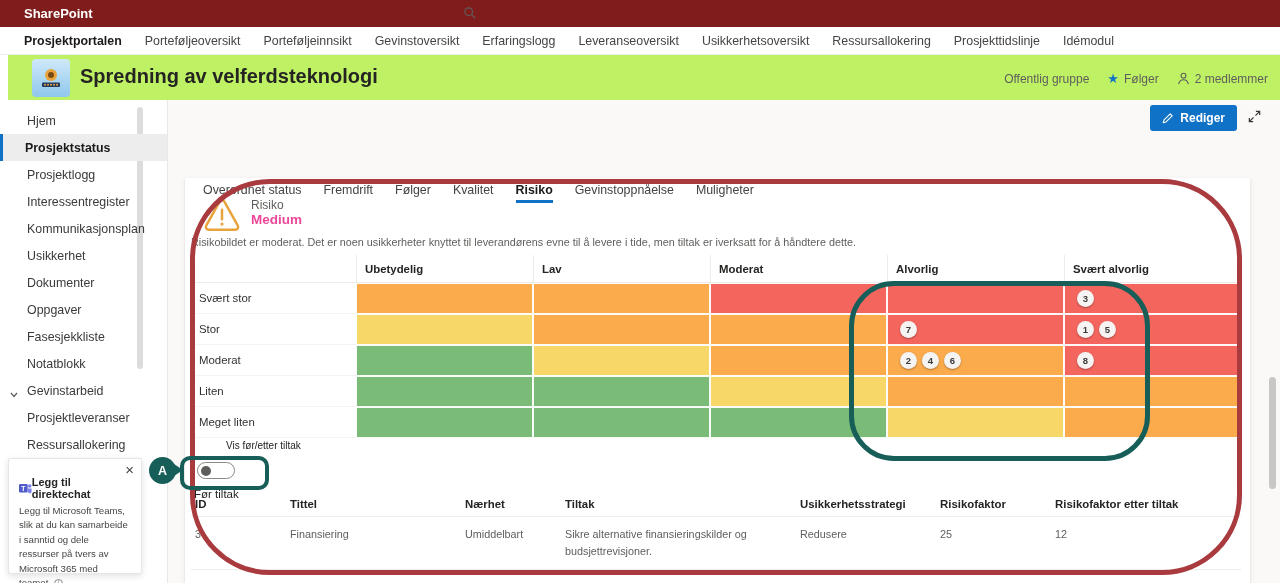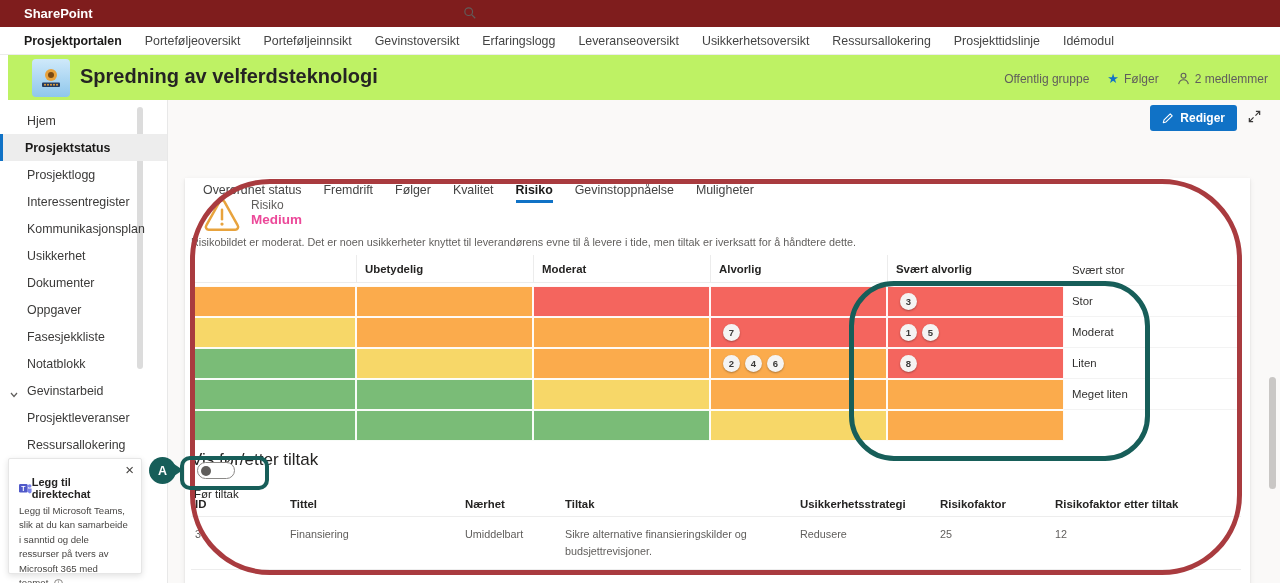--- a/index.html
+++ b/index.html
@@ -87,21 +87,21 @@
   .m-rowlabel { height:31px; font-size:11.4px; color:#323130; display:flex; align-items:center;
     padding-left:8px; border-bottom:1px solid #f3f3f3; background:#fff; }
   .m-cell { height:31px; border:1px solid rgba(255,255,255,.95); display:flex; align-items:center; }
   .badge { width:17px; height:17px; border-radius:50%; background:#f5f4f3;
     box-shadow:0 1px 2px rgba(0,0,0,.3); color:#3b3a39; font-size:9.5px; font-weight:600;
     display:flex; align-items:center; justify-content:center; cursor:pointer; }
   .badge:first-child { margin-left:12px; }
   .badge + .badge { margin-left:5px; }
 
   
-  .toggle-group-label { position:absolute; left:6px; top:272px; font-size:17px; color:#252423; }
+  .toggle-group-label { position:absolute; left:6px; top:262px; font-size:10px; color:#252423;padding-left:35px; }
   .toggle-row { position:absolute; left:9px; top:284px; display:flex; align-items:center; gap:9px;flex-direction:column; }
   .toggle { width:38px; height:17px; border:1px solid #8a8886; border-radius:9px; position:relative;
     background:#fff; cursor:pointer; }
   .toggle-knob { position:absolute; left:3px; top:2.5px; width:10px; height:10px; border-radius:50%;
     background:#605e5c; }
   .toggle-label { font-size:11.5px; color:#252423; }
 
   
   .riskTable { position:absolute; left:6px; top:313px; width:1050px; }
   .t-head, .t-row { display:grid; grid-template-columns:95px 175px 100px 235px 140px 115px auto;
@@ -295,20 +295,21 @@
     <line x1="20" y1="12" x2="20" y2="22" stroke="#E8A33D" stroke-width="2.6" stroke-linecap="round"></line>
     <circle cx="20" cy="27" r="1.7" fill="#E8A33D"></circle>
   </svg>
   <div class="risk-label">Risiko</div>
   <div class="risk-level">Medium</div>
   <div class="risk-desc">Risikobildet er moderat. Det er noen usikkerheter knyttet til leverandørens evne til å levere i tide, men tiltak er iverksatt for å håndtere dette.</div>
 
   <div class="matrix" id="matrix">
       <div class="m-corner"></div>
       <div class="m-colhead">Ubetydelig</div>
+      <div class="m-colhead">Lav</div>
       <div class="m-colhead">Moderat</div>
       <div class="m-colhead">Alvorlig</div>
       <div class="m-colhead">Svært alvorlig</div>
       <div class="m-rowlabel">Svært stor</div>
       <div class="m-cell" style="background: rgb(251, 171, 76);"></div>
       <div class="m-cell" style="background: rgb(251, 171, 76);"></div>
       <div class="m-cell" style="background: rgb(244, 101, 94);"></div>
       <div class="m-cell" style="background: rgb(244, 101, 94);"></div>
       <div class="m-cell" style="background: rgb(244, 101, 94);">
         <span class="badge">3</span>

